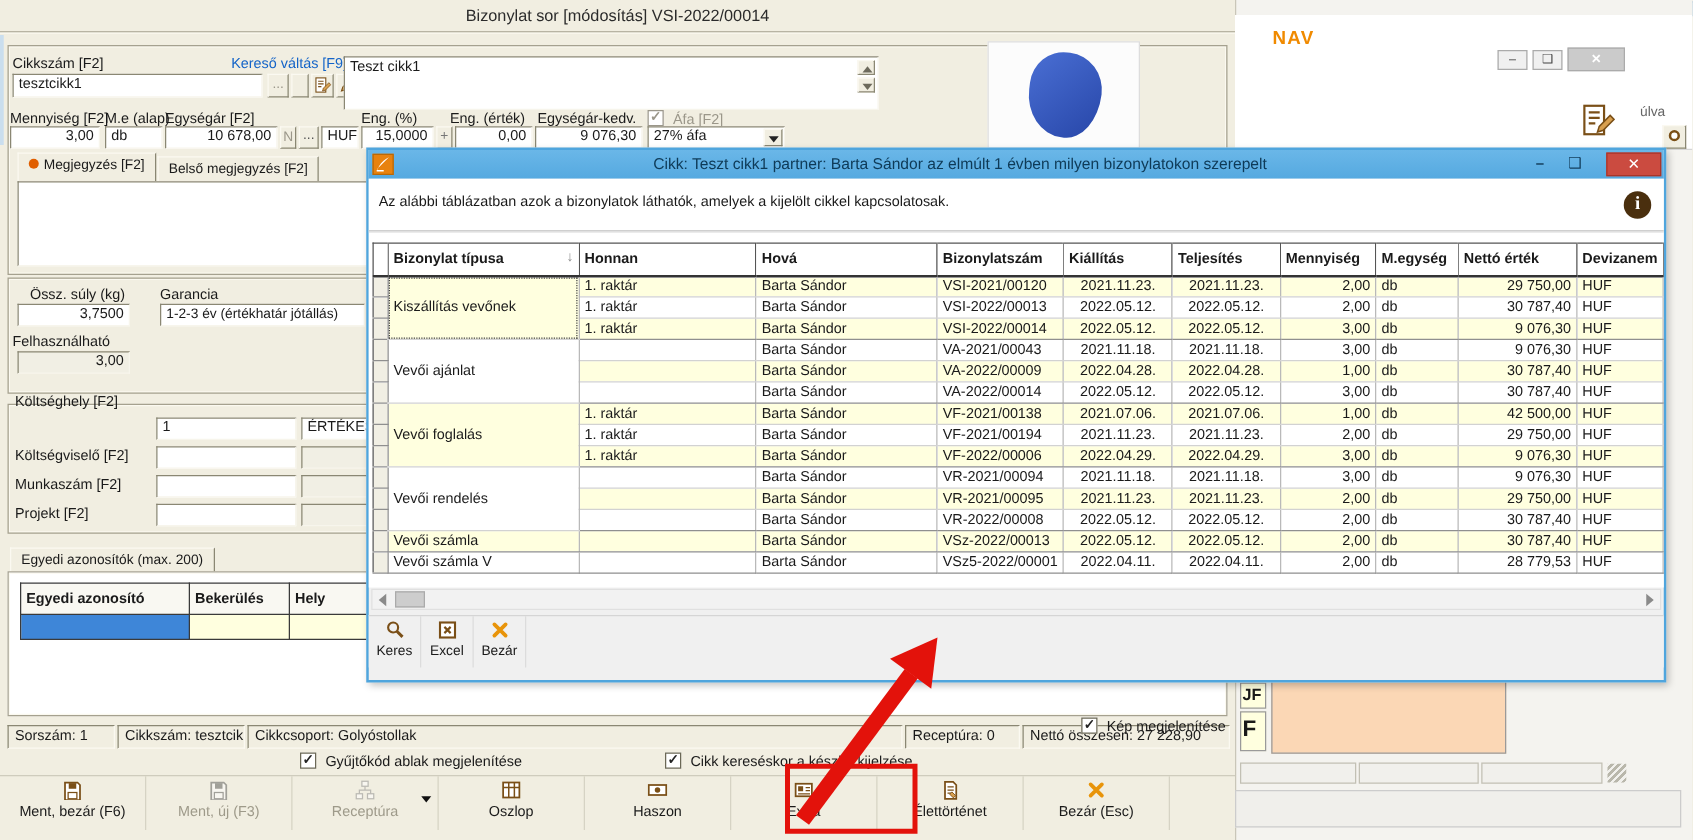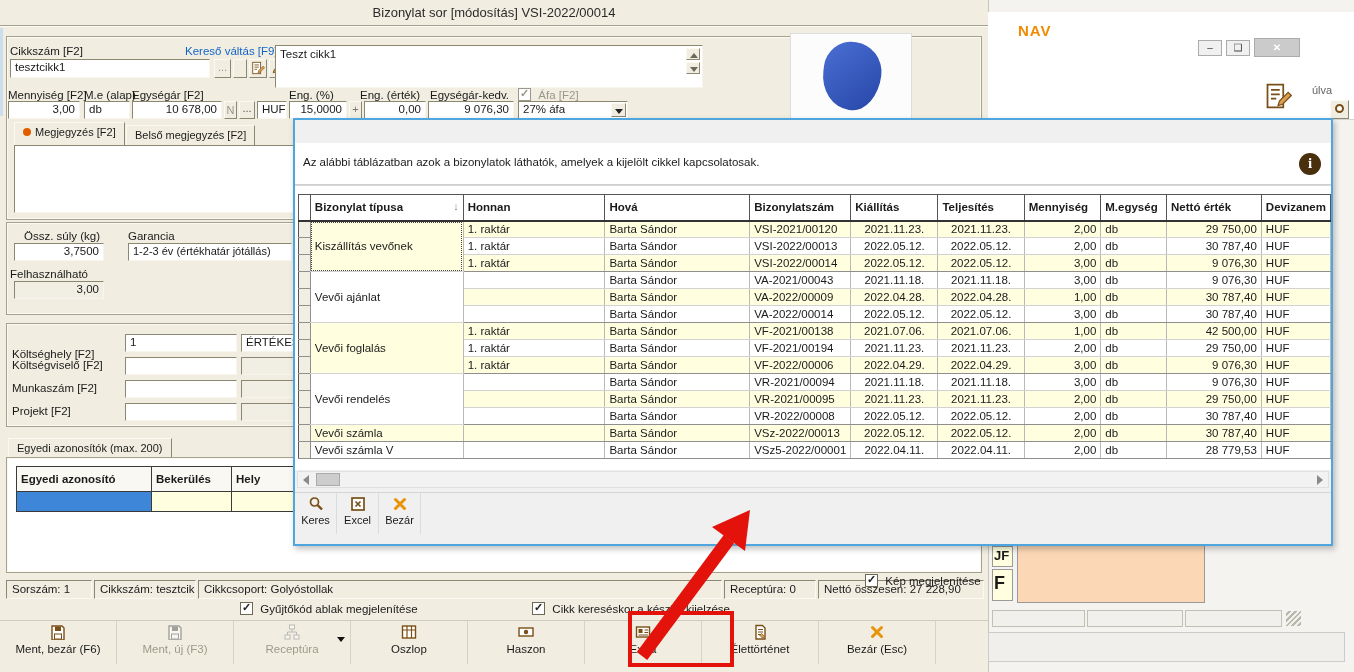--- a/index.html
+++ b/index.html
@@ -206,21 +206,21 @@
 
 <div class="abs groove" style="left:6px;top:222px;width:426px;height:93px;"></div>
 <div class="abs lbl" style="left:24px;top:230px;">Össz. súly (kg)</div>
 <div class="abs lbl" style="left:128px;top:230px;">Garancia</div>
 <div class="abs sunk num" style="left:14px;top:243px;width:90px;height:18px;">3,7500</div>
 <div class="abs sunk" style="left:128px;top:243px;width:164px;height:18px;font-size:11px;">1-2-3 év (értékhatár jótállás)</div>
 <div class="abs lbl" style="left:10px;top:268px;">Felhasználható</div>
 <div class="abs sunk num ro" style="left:14px;top:281px;width:90px;height:18px;">3,00</div>
 
 <div class="abs groove" style="left:6px;top:323px;width:426px;height:104px;"></div>
-<div class="abs lbl" style="left:12px;top:348px;">Költséghely [F2]</div>
+<div class="abs lbl" style="left:12px;top:316px;">Költséghely [F2]</div>
 <div class="abs sunk" style="left:125px;top:334px;width:112px;height:18px;">1</div>
 <div class="abs sunk" style="left:241px;top:334px;width:120px;height:18px;">ÉRTÉKES</div>
 <div class="abs lbl" style="left:12px;top:359px;">Költségviselő [F2]</div>
 <div class="abs sunk" style="left:125px;top:357px;width:112px;height:18px;"></div>
 <div class="abs sunk ro" style="left:241px;top:357px;width:120px;height:18px;"></div>
 <div class="abs lbl" style="left:12px;top:382px;">Munkaszám [F2]</div>
 <div class="abs sunk" style="left:125px;top:380px;width:112px;height:18px;"></div>
 <div class="abs sunk ro" style="left:241px;top:380px;width:120px;height:18px;"></div>
 <div class="abs lbl" style="left:12px;top:405px;">Projekt [F2]</div>
 <div class="abs sunk" style="left:125px;top:403px;width:112px;height:18px;"></div>
@@ -300,20 +300,30 @@
           <path d="M4 1.5h6.5L13 4v11H4z" fill="#fff" stroke="#7a4f17" stroke-width="1.4"></path>
           <path d="M6 5.5h5M6 8h5M6 10.5h4" stroke="#7a4f17" fill="none"></path>
           <path d="M9.5 9.5l3 3-1.8 1.8-3-3z" fill="#d8a050" stroke="#7a4f17" stroke-width=".7"></path>
         </svg></span><span class="tlabel">Élettörténet</span></div>
     <div class="tbtn"><span class="ticon"><svg width="16" height="16" viewBox="0 0 16 16">
           <path d="M3.5 3.5l9 9M12.5 3.5l-9 9" stroke="#e8940a" stroke-width="3" stroke-linecap="round"></path>
         </svg></span><span class="tlabel">Bezár (Esc)</span></div>
   </div>
 
 <div class="abs dialog">
+  <div class="dlg-title">
+    <span class="dlg-icon" id="icoQuill"><svg width="15" height="15" viewBox="0 0 16 16">
+          <path d="M3 12C6 9 9 6 13 2 10 3.5 6.5 6 4.5 9.5L3 13z" fill="#fff"></path>
+          <path d="M2.5 13.5h6" stroke="#fff" stroke-width="1.2"></path>
+        </svg></span>
+    <span class="dlg-title-text">Cikk: Teszt cikk1 partner: Barta Sándor az elmúlt 1 évben milyen bizonylatokon szerepelt</span>
+    <span class="dlg-min"></span>
+    <span class="dlg-max"></span>
+    <span class="dlg-close"></span>
+  </div>
   <div class="dlg-info">
     <span class="txt">Az alábbi táblázatban azok a bizonylatok láthatók, amelyek a kijelölt cikkel kapcsolatosak.</span>
     <span class="info-icon"></span>
   </div>
   <div class="grid-zone">
     <table class="grid" id="historyGrid">
         <colgroup>
           <col style="width: 12px;">
           <col style="width: 155px;">
           <col style="width: 146px;">

